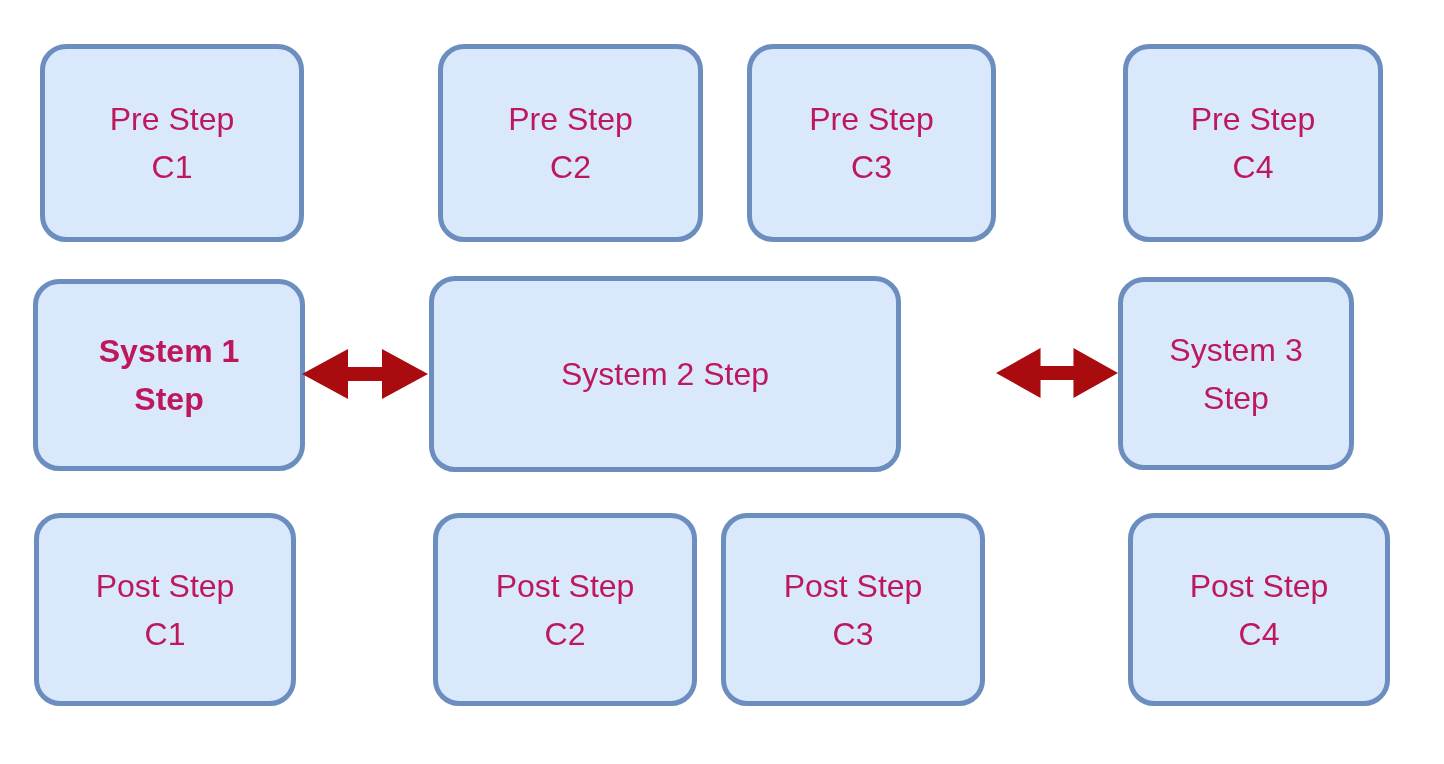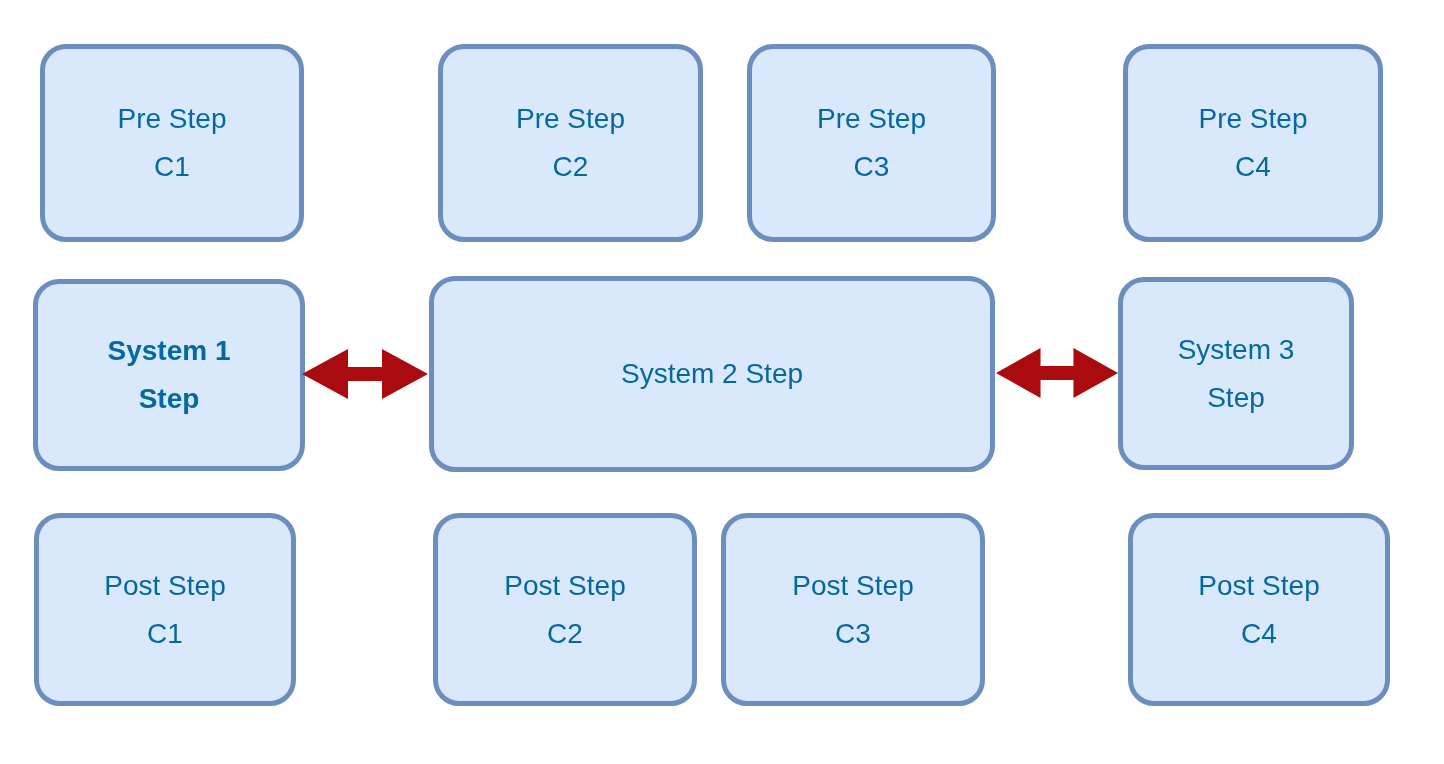--- a/index.html
+++ b/index.html
@@ -22,38 +22,38 @@
   .node {
     position: absolute;
     background: #dae8fc;
     border: 5px solid #6c8ebf;
     border-radius: 26px;
     box-sizing: border-box;
     display: flex;
     align-items: center;
     justify-content: center;
     text-align: center;
-    color: #0369a1;
-    font-size: 28px;
+    color: #be185d;
+    font-size: 32px;
     line-height: 48px;
     white-space: pre-line;
   }
   .arrow {
     position: absolute;
     display: block;
   }
 
   
   #n-pre-c1  { left: 40px;   top: 44px;  width: 264px; height: 198px; }
   #n-pre-c2  { left: 438px;  top: 44px;  width: 265px; height: 198px; }
   #n-pre-c3  { left: 747px;  top: 44px;  width: 249px; height: 198px; }
   #n-pre-c4  { left: 1123px; top: 44px;  width: 260px; height: 198px; }
 
   #n-sys1    { left: 33px;   top: 279px; width: 272px; height: 192px; font-weight: bold; }
-  #n-sys2    { left: 429px;  top: 276px; width: 566px; height: 196px; }
+  #n-sys2    { left: 429px;  top: 276px; width: 472px; height: 196px; }
   #n-sys3    { left: 1118px; top: 277px; width: 236px; height: 193px; }
 
   #n-post-c1 { left: 34px;   top: 513px; width: 262px; height: 193px; }
   #n-post-c2 { left: 433px;  top: 513px; width: 264px; height: 193px; }
   #n-post-c3 { left: 721px;  top: 513px; width: 264px; height: 193px; }
   #n-post-c4 { left: 1128px; top: 513px; width: 262px; height: 193px; }
 
   #arrow-left  { left: 302px; top: 349px; width: 126px; height: 50px; }
   #arrow-right { left: 996px; top: 348px; width: 122px; height: 50px; }
 </style>

